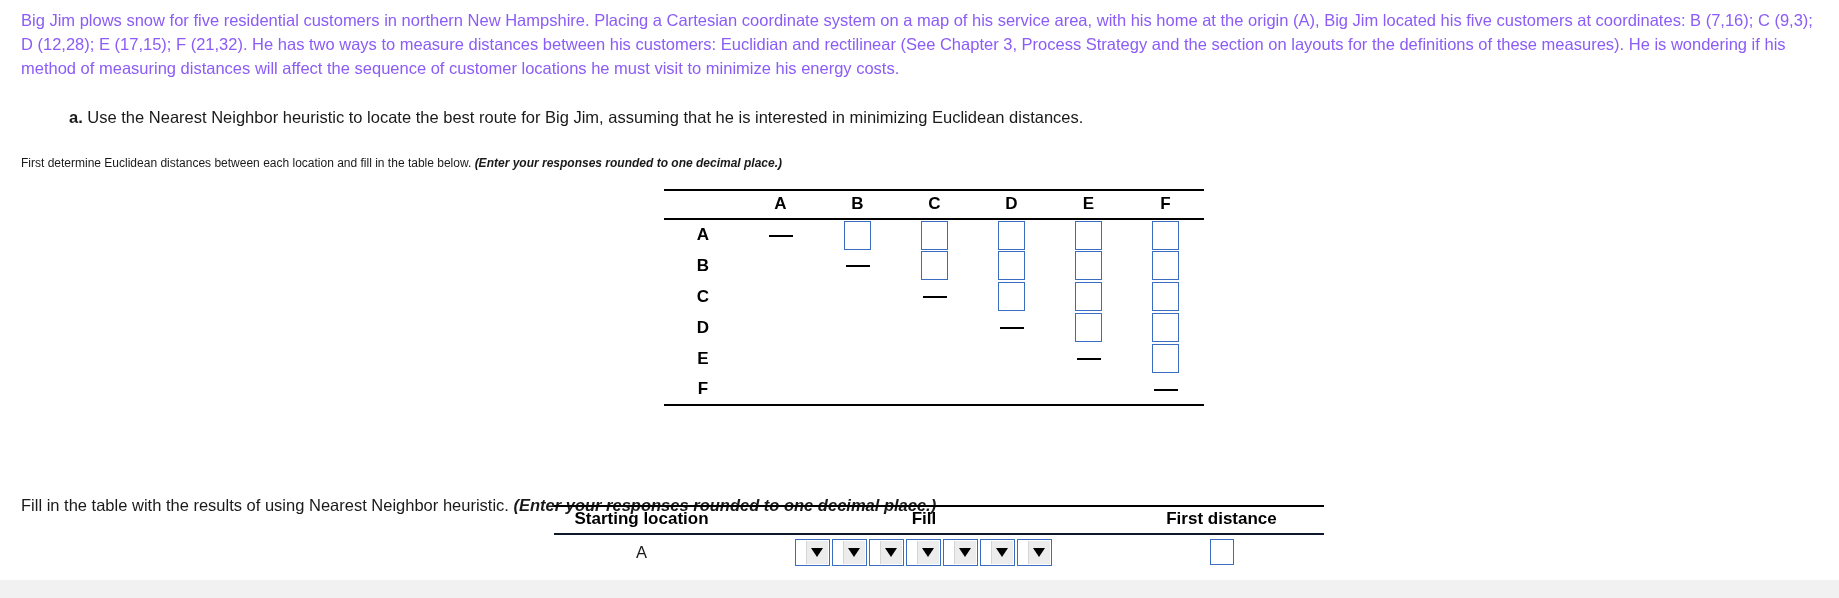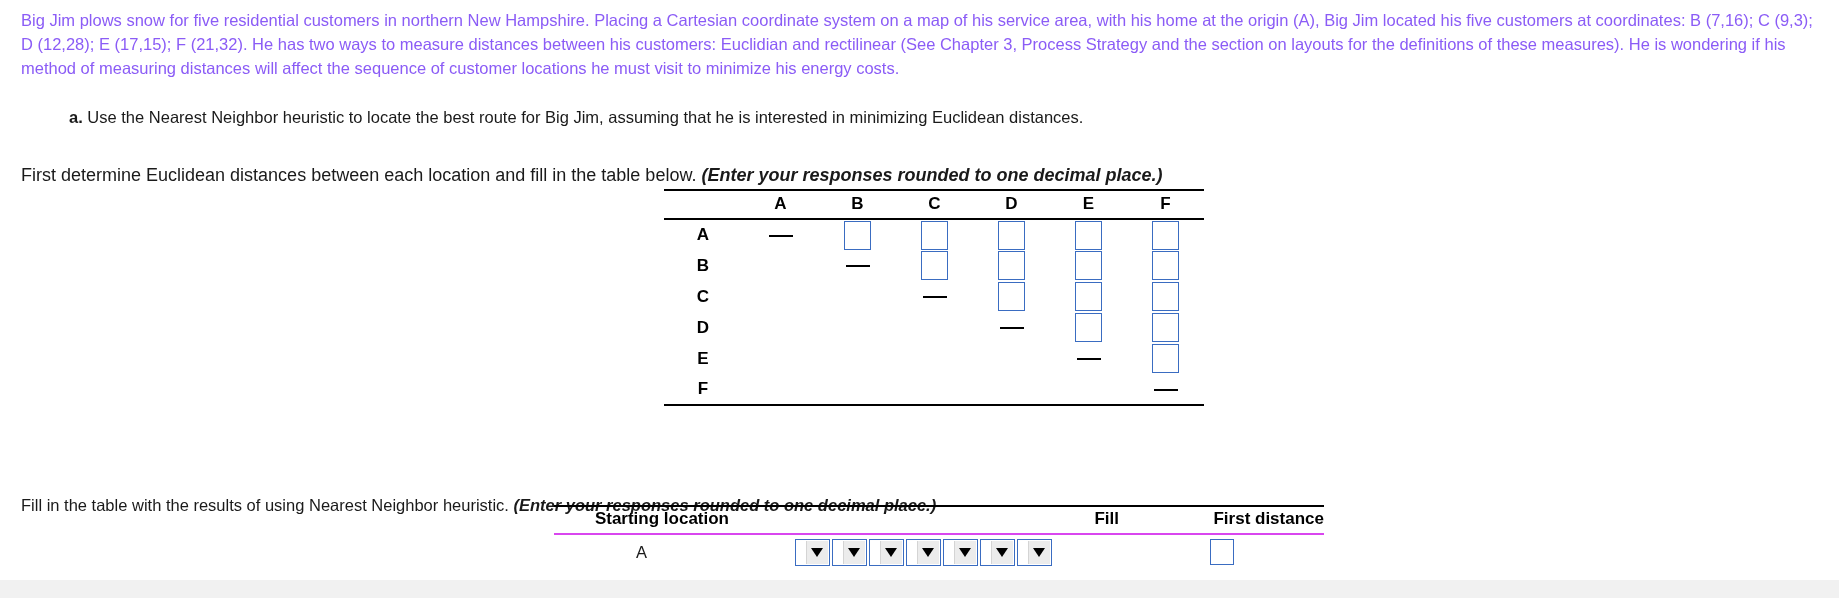--- a/index.html
+++ b/index.html
@@ -35,23 +35,22 @@
     font-size: 16.5px;
     line-height: 24px;
     margin-left: 48px;
   }
   .part-label b { font-weight: bold; }
 
   .instr-1 {
     position: absolute;
     left: 21px;
     top: 151px;
-    font-size: 18px;
+    font-size: 12px;
     line-height: 24px;
-    margin-top: 12px;
   }
   .instr-2 {
     position: absolute;
     left: 21px;
     top: 463px;
     font-size: 16.5px;
     line-height: 24px;
     margin-top: 30px;
   }
   .ital { font-style: italic; font-weight: bold; }
@@ -121,23 +120,23 @@
     width: 770px;
   }
   table.route {
     border-collapse: collapse;
     width: 770px;
     table-layout: fixed;
   }
   table.route thead th {
     font-size: 17px;
     font-weight: bold;
-    text-align: right;
+    text-align: center;
     padding: 2px 0 4px 0;
-    border-bottom: 2px solid #d946ef;
+    border-bottom: 2px solid #0f172a;
     border-top: 2px solid #000;
     color: #000;
   }
   table.route tbody td {
     padding: 4px 0 0 0;
     text-align: center;
     vertical-align: top;
     font-size: 16.5px;
   }
   .start-cell { padding-top: 8px !important; }

